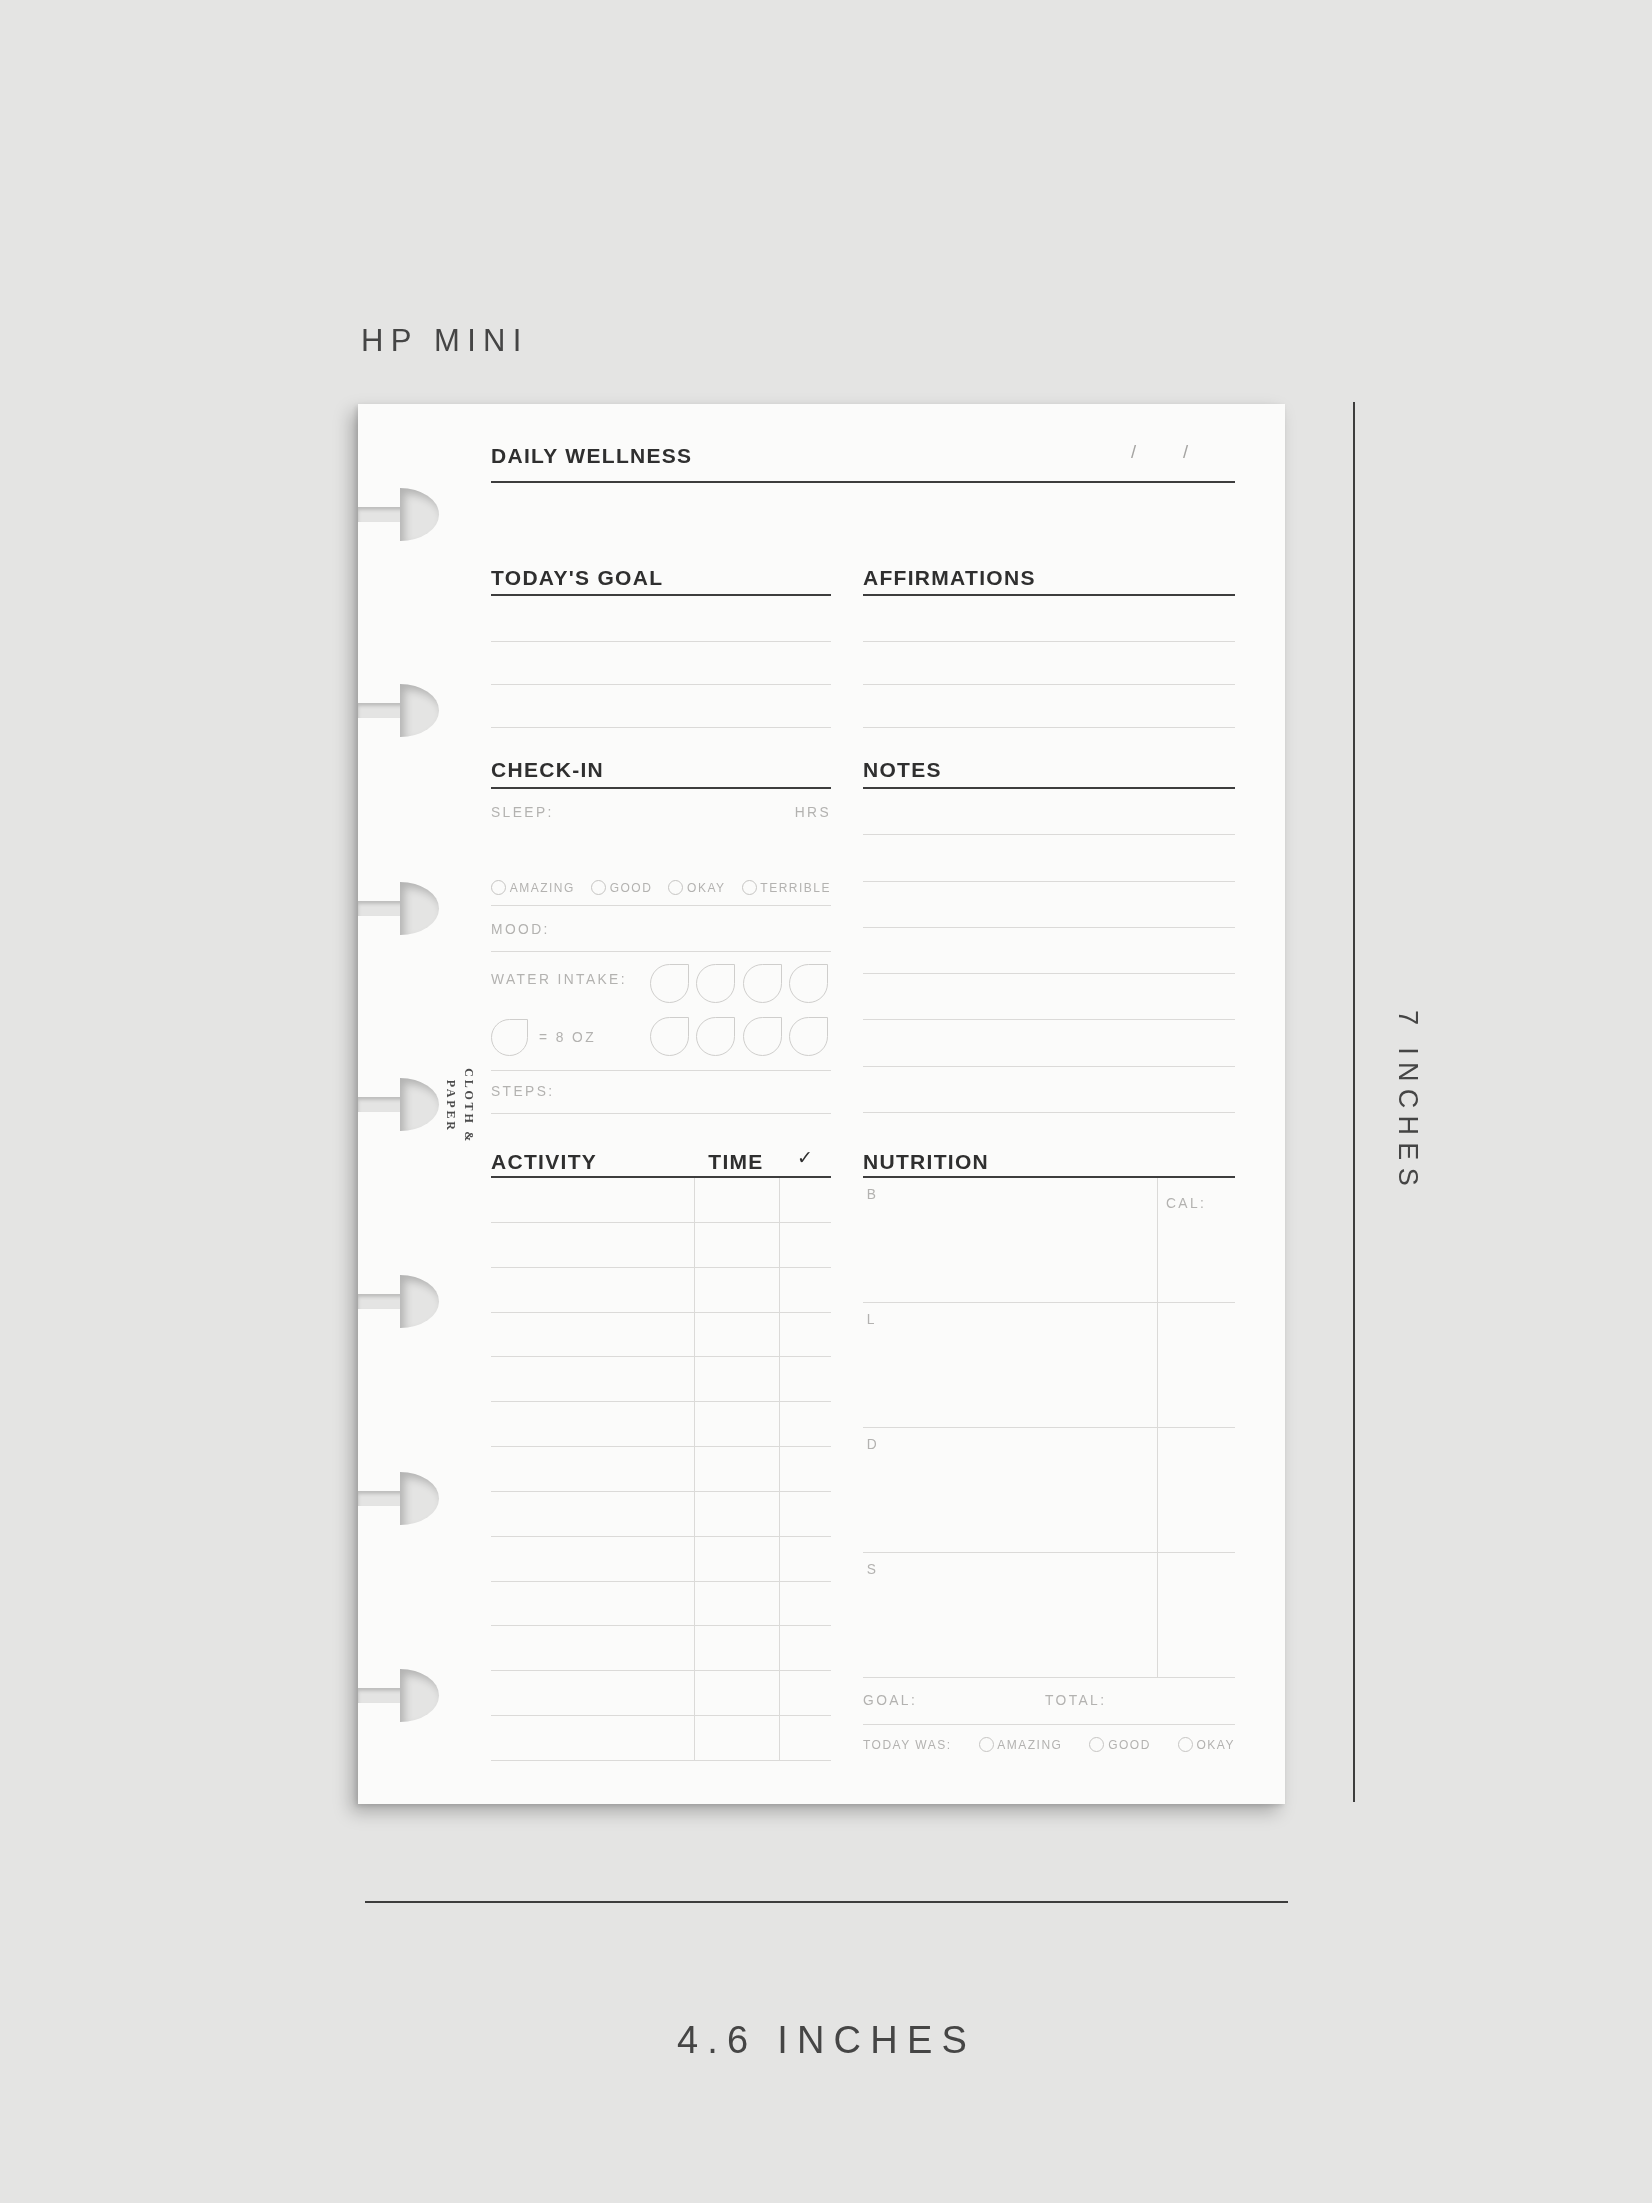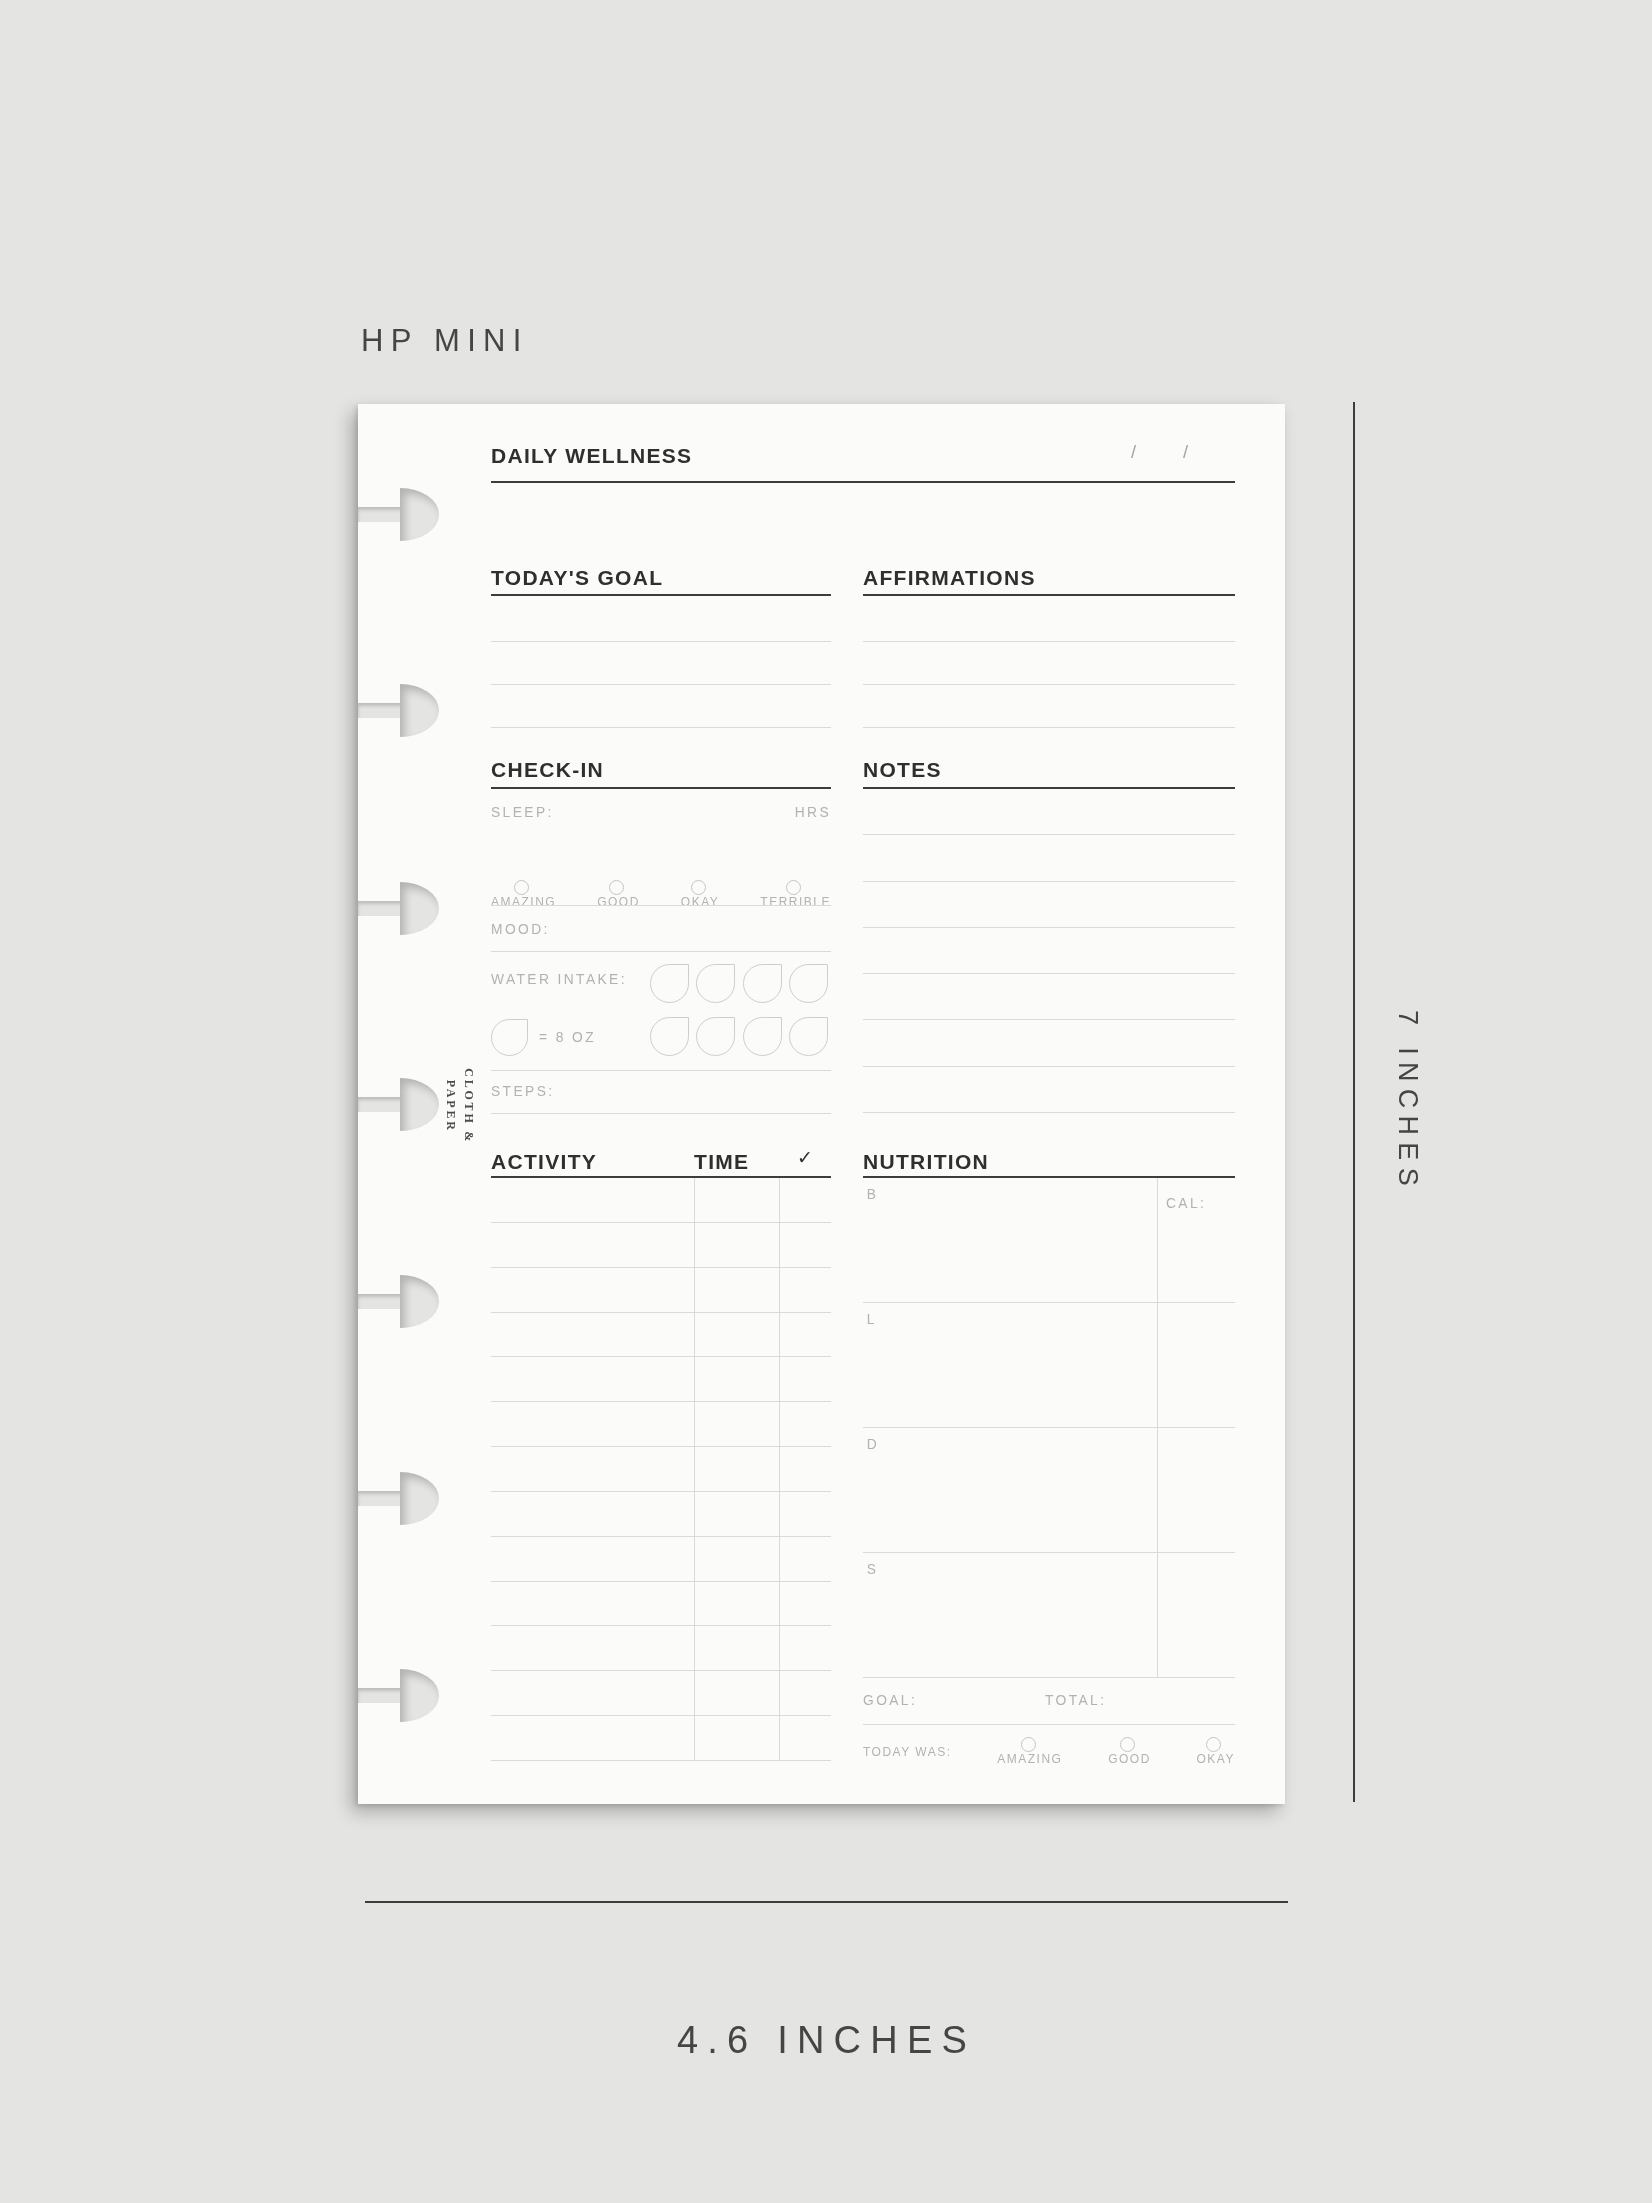--- a/index.html
+++ b/index.html
@@ -43,21 +43,21 @@
 
   .slash{position:absolute;top:37px;font-size:18.4px;color:#a5a4a2;}
 
   
   .lines{position:absolute;display:flex;flex-direction:column;}
   .lines>div{flex:1;border-bottom:0.9px solid var(--rule-light,#dbdad8);}
 
   
   .radio-row{position:absolute;display:flex;justify-content:space-between;align-items:center;
              font-size:12px;letter-spacing:1.5px;color:var(--gray,#b3b2b0);}
-  .opt{display:flex;align-items:center;flex-direction:column;}
+  .opt{display:flex;align-items:center;}
   .circle{display:inline-block;width:13px;height:13px;border:1.4px solid #c6c5c3;border-radius:50%;
           margin-right:3.7px;flex:none;}
 
   
   .cups{position:absolute;display:flex;gap:7.3px;}
   .cup{width:39px;height:39px;border:1.4px solid var(--cup,#cfcecc);border-radius:50% 0 50% 50%;box-sizing:border-box;}
   .legend{position:absolute;display:flex;align-items:center;gap:11px;}
   .legend .cup{width:37px;height:37px;}
   .legend .txt{font-size:13.8px;letter-spacing:2.4px;color:var(--gray,#b3b2b0);}
 
@@ -194,21 +194,21 @@
         <div></div>
         <div></div>
         <div></div>
         <div></div>
         <div></div>
         <div></div>
         <div></div>
       </div>
 
     <div class="head" style="left:133px;top:746px;">ACTIVITY</div>
-    <div class="head" style="left:336px;top:746px;width:84px;text-align:left;">TIME</div>
+    <div class="head" style="left:336px;top:746px;width:84px;text-align:center;">TIME</div>
     <div class="check" style="left:421px;top:742px;width:52px;text-align:center;">✓</div>
     <div class="rule-dark" style="left:133px;top:772px;width:340px;"></div>
     <div class="act-table">
         <div></div>
         <div></div>
         <div></div>
         <div></div>
         <div></div>
         <div></div>
         <div></div>

